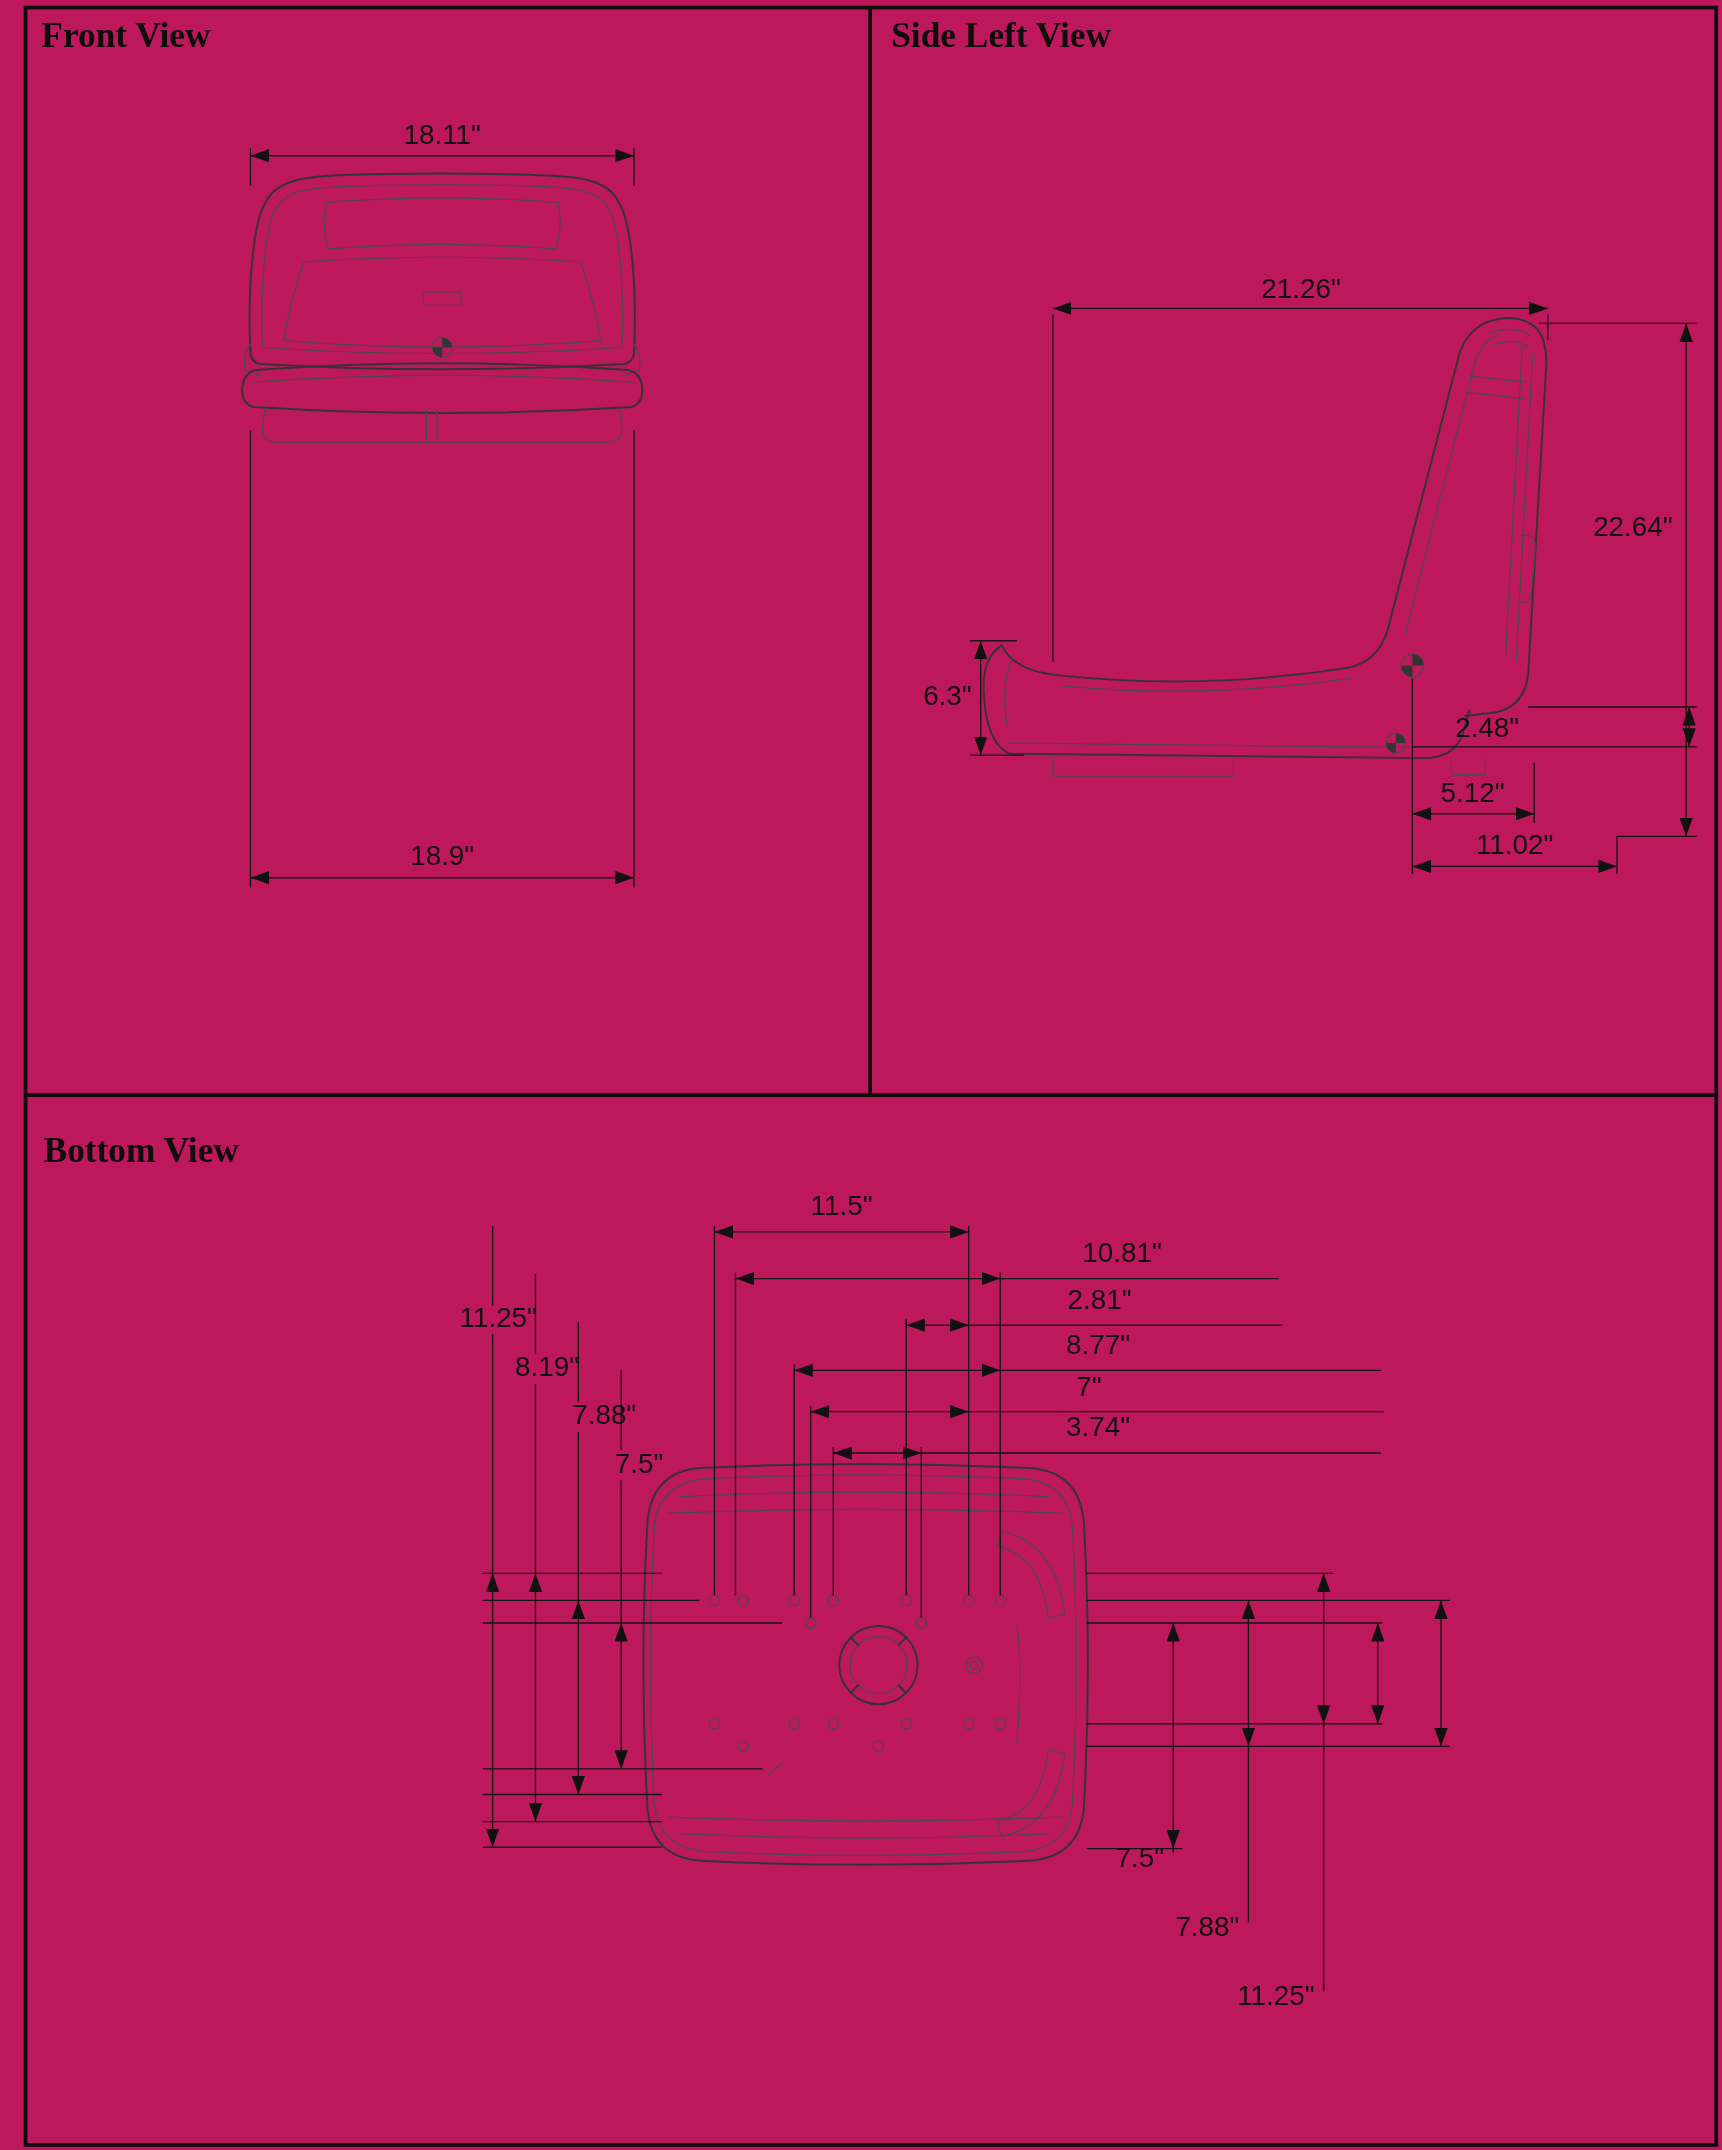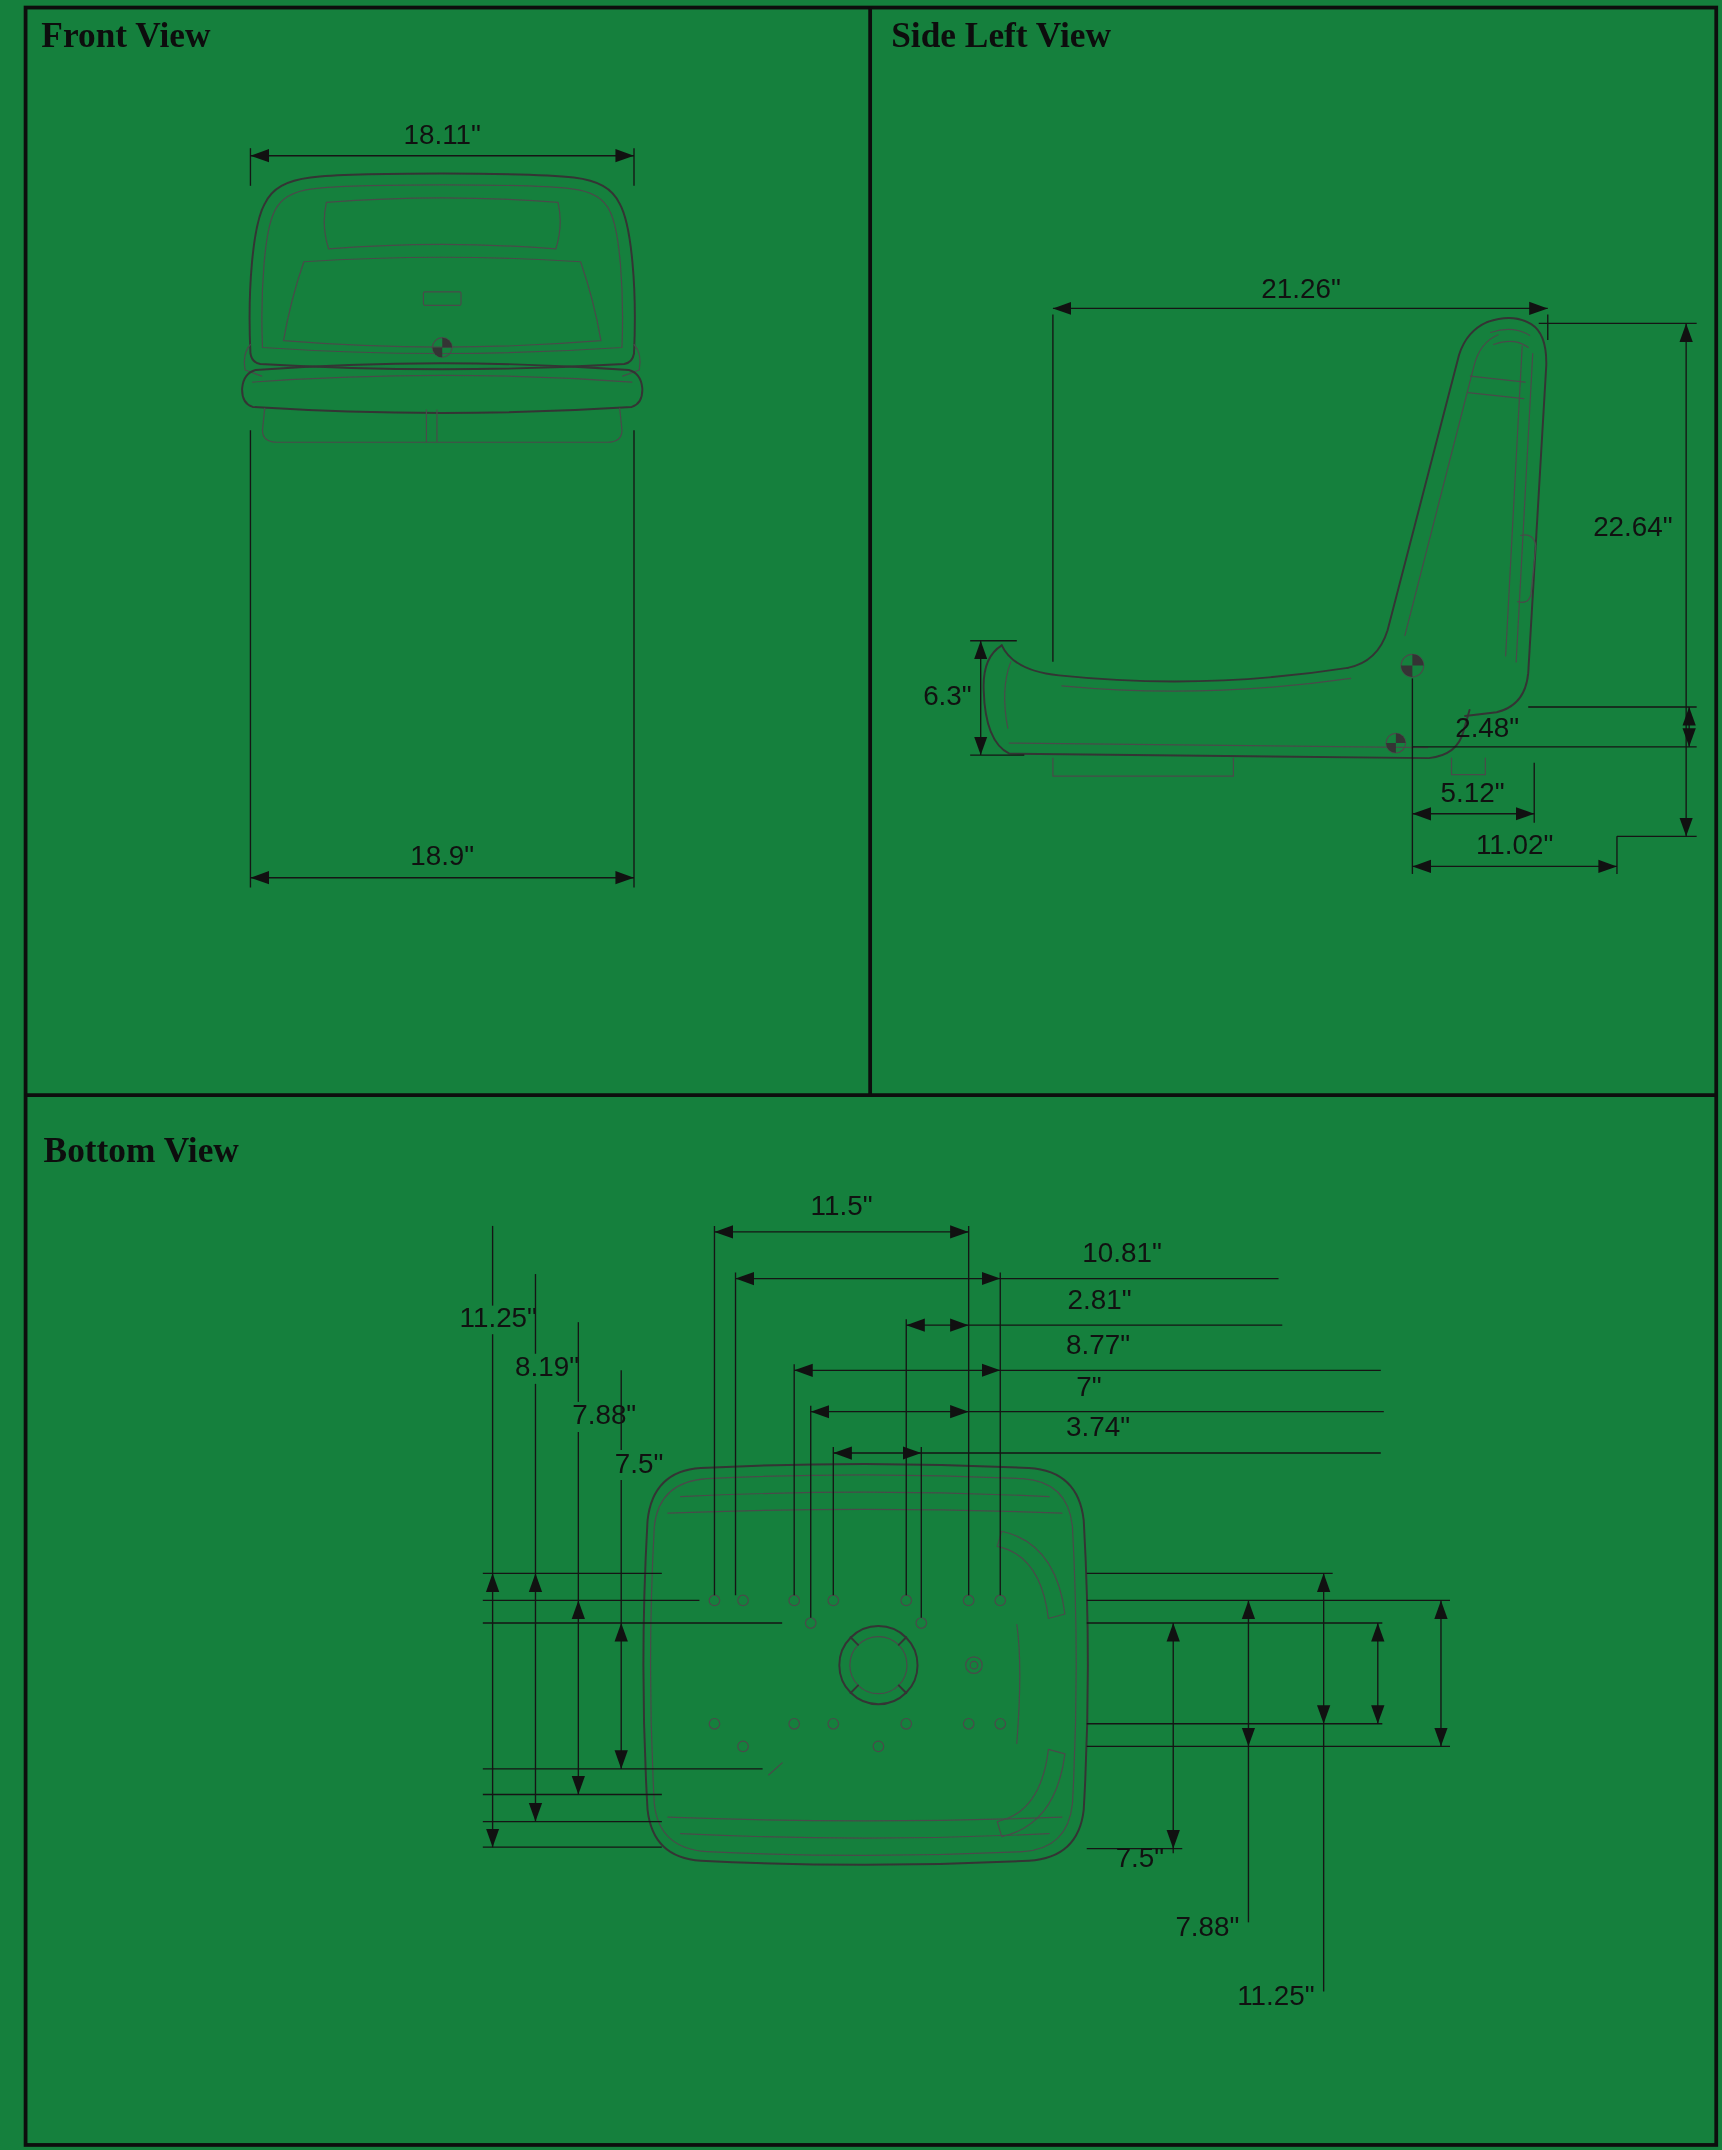--- a/index.html
+++ b/index.html
@@ -1,17 +1,17 @@
 <!DOCTYPE html>
 <html style="font-size:12px"><head>
 <meta charset="utf-8">
 <style>
   *{margin:0;padding:0;box-sizing:border-box}
   body{background:#dcdcdc;font-family:"Liberation Sans",sans-serif}
-  .stage{position:relative;width:1723px;height:2151px;background:#15803d;margin:0 auto;overflow:hidden}
+  .stage{position:relative;width:1723px;height:2151px;background:#be185d;margin:0 auto;overflow:hidden}
   .stage > svg{position:absolute;left:0;top:0;display:block}
   .t{font-family:"Liberation Serif",serif;font-weight:bold;font-size:47px;fill:#0d0d0d}
   .d{font-family:"Liberation Sans",sans-serif;font-size:37px;fill:#111}
   .s1{fill:none;stroke:#343434;stroke-width:2.6;stroke-linecap:round;stroke-linejoin:round}
   .s2{fill:none;stroke:#4a4a4a;stroke-width:1.6;stroke-linecap:round;stroke-linejoin:round}
   .dl{fill:none;stroke:#151515;stroke-width:1.8}
   .bd{fill:none;stroke:#0d0d0d;stroke-width:5}
   .fillDark{fill:#343434;stroke:none}
 </style>
 </head>

